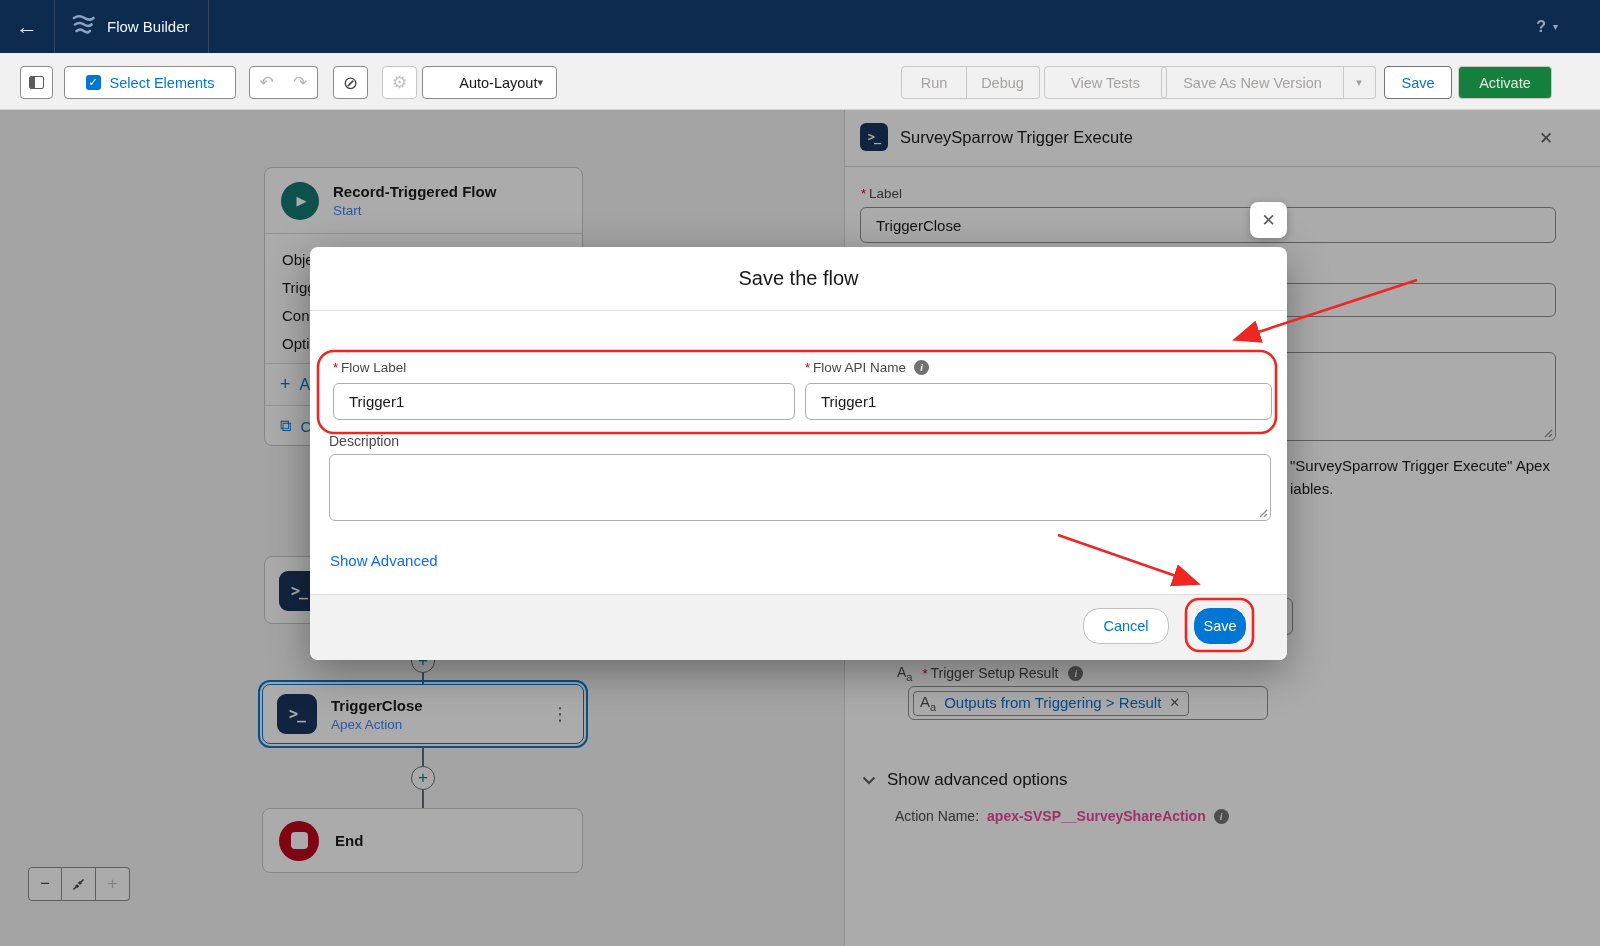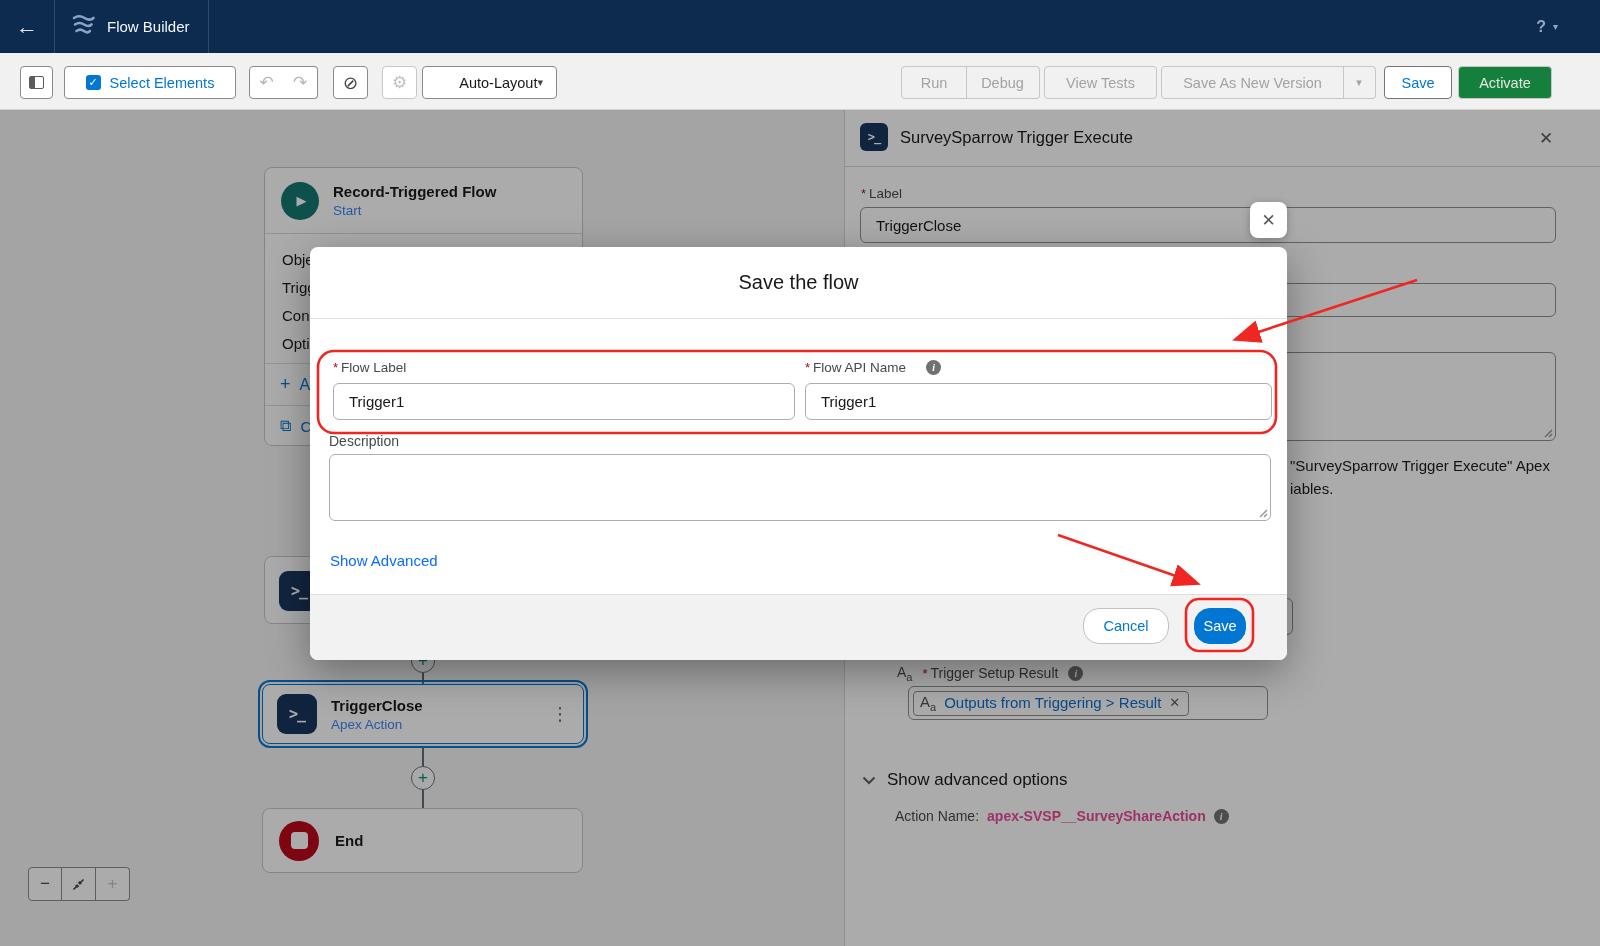--- a/index.html
+++ b/index.html
@@ -44,21 +44,21 @@
   .Aa { font-size:14px; color:#514f4d; }
   .Aa sub { font-size:11px; }
   .pill { display:inline-flex; align-items:center; gap:8px; border:1px solid #8f8f8f; border-radius:4px; padding:1px 8px 2px 6px; background:#fff; }
 
   
   .dim { left:0; top:110px; width:1600px; height:836px; background:rgba(8,8,8,0.34); z-index:10; }
 
   
   .modal { left:310px; top:247px; width:977px; height:413px; background:#fff; border-radius:8px; box-shadow:0 12px 40px rgba(0,0,0,.35); z-index:20; }
   .modal-close { left:1250px; top:202px; width:37px; height:36px; background:#fff; border-radius:8px; box-shadow:0 2px 8px rgba(0,0,0,.25); display:flex; align-items:center; justify-content:center; color:#5c5c5c; font-size:17px; z-index:21; cursor:pointer; }
-  .m-title { position:absolute; left:0; top:0; width:100%; height:72px; display:flex; align-items:center; justify-content:center; font-size:20px; color:#181818; border-bottom:1px solid #e3e1df; }
+  .m-title { position:absolute; left:0; top:0; width:100%; height:64px; display:flex; align-items:center; justify-content:center; font-size:20px; color:#181818; border-bottom:1px solid #e3e1df; }
   .m-label { position:absolute; font-size:13.5px; color:#46484a; }
   .m-input { position:absolute; background:#fff; border:1px solid #aeaeae; border-radius:6px; font-size:15px; color:#181818; padding:0 15px; font-family:"Liberation Sans", sans-serif; }
   .m-footer { position:absolute; left:0; bottom:0; width:100%; height:66px; background:#f3f2f2; border-top:1px solid #e0dedc; border-radius:0 0 8px 8px; }
   .btn { position:absolute; height:36px; border-radius:16px; font-size:14.5px; display:flex; align-items:center; justify-content:center; cursor:pointer; font-family:"Liberation Sans", sans-serif; }
   .btn-neutral { background:#fff; border:1px solid #c3c1bf; color:#0176d3; }
   .btn-brand { background:#0176d3; border:1px solid #0176d3; color:#fff; }
   .link { color:#0b6cfb; font-size:15px; cursor:pointer; }
 
   .resize-h { position:absolute; width:11px; height:11px; }
 
@@ -116,21 +116,21 @@
       <span>Auto-Layout</span>
       <span style="font-size:11px;color:#444;">▾</span>
     </div>
 
     <div class="tbtn ghost joined-l" style="left:901px;width:66px;">
       <span>Run</span>
     </div>
     <div class="tbtn ghost joined-r" style="left:966px;width:74px;">
       <span>Debug</span>
     </div>
-    <div class="tbtn ghost" style="left:1044px;width:113px;">
+    <div class="tbtn ghost" style="left:1044px;width:123px;">
       <span>View Tests</span>
     </div>
     <div class="tbtn ghost joined-l" style="left:1161px;width:183px;">
       <span>Save As New Version</span>
     </div>
     <div class="tbtn ghost joined-r" style="left:1343px;width:33px;font-size:11px;">
       <span>▾</span>
     </div>
     <div class="tbtn blue-text" style="left:1384px;width:68px;border-color:#747474;">
       <span>Save</span>
@@ -288,21 +288,21 @@
   </div>
 
   <div class="abs modal">
     <div class="m-title">Save the flow</div>
 
     <div class="m-label" style="left:23px;top:113px;">
       <span class="req">*</span><span>Flow Label</span>
     </div>
     <input class="m-input" style="left: 23px; top: 136px; width: 462px; height: 37px;" readonly="" value="Trigger1">
 
-    <div class="m-label" style="left:495px;top:113px;display:flex;align-items:center;gap:20px;">
+    <div class="m-label" style="left:495px;top:113px;display:flex;align-items:center;gap:8px;">
       <span><span class="req">*</span><span>Flow API Name</span></span>
       <span class="info-i">i</span>
     </div>
     <input class="m-input" style="left: 495px; top: 136px; width: 467px; height: 37px;" readonly="" value="Trigger1">
 
     <div class="m-label" style="left:19px;top:186px;font-size:14px;">Description</div>
     <div class="tarea" style="left:19px;top:207px;width:942px;height:67px;border-color:#aeaeae;">
       <svg class="resize-h" style="right:2px;bottom:2px;" viewBox="0 0 11 11">
         <g stroke="#8f8f8f" stroke-width="1.2">
             <line x1="3" y1="10" x2="10" y2="3"></line>

